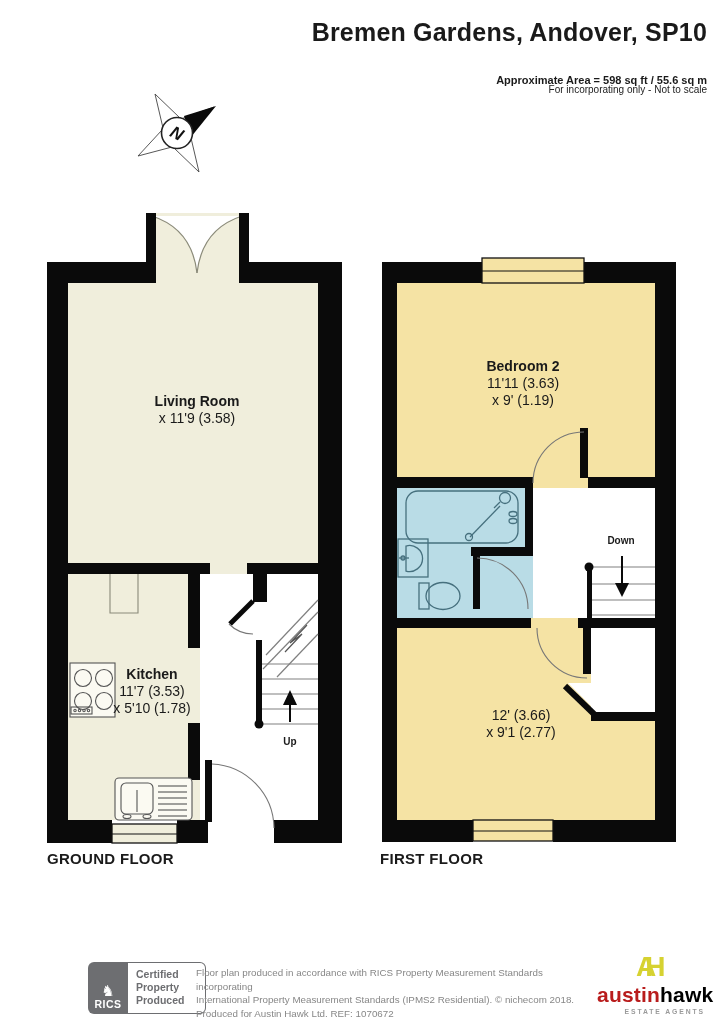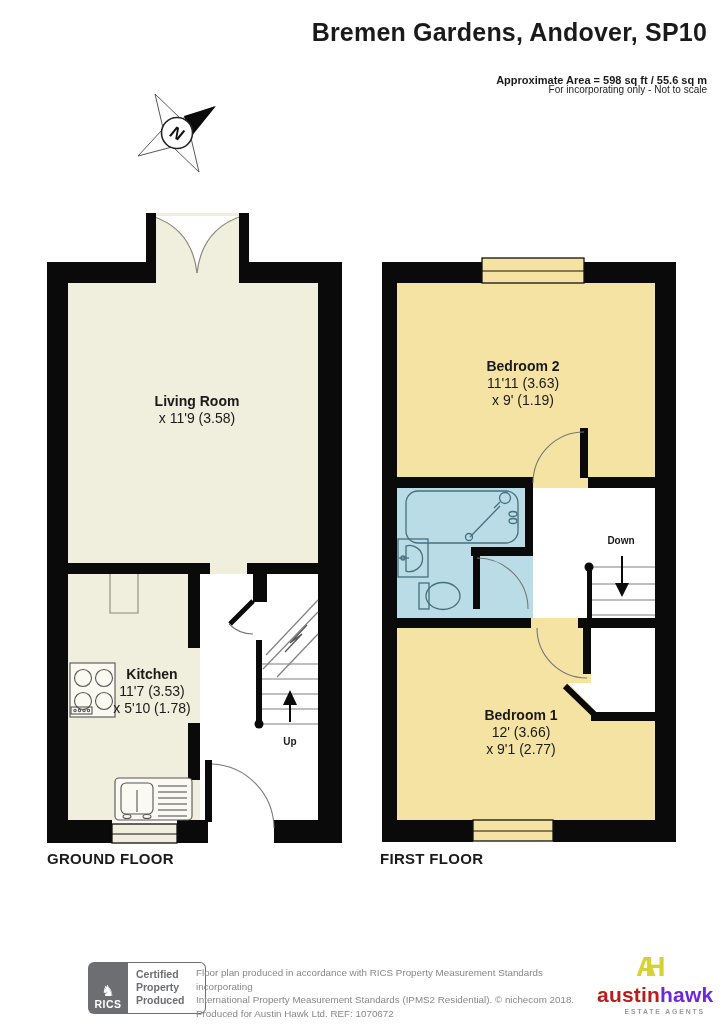--- a/index.html
+++ b/index.html
@@ -23,21 +23,21 @@
   .rics-lion{color:#fff;font-size:15px;line-height:15px;}
   .rics-name{color:#fff;font-size:10.5px;font-weight:bold;letter-spacing:0.5px;}
   .cpm-box{width:78px;height:52px;border:1.6px solid #6d6e71;border-left:none;
            border-radius:0 6px 6px 0;box-sizing:border-box;padding:5px 0 8px 8px;}
   .cpm-line{font-size:10.5px;font-weight:bold;color:#6d6e71;line-height:13px;}
   .disc{left:196px;font-size:9.8px;color:#878787;line-height:13.5px;width:380px;}
   .ah-mono{left:636px;top:951px;font-size:28px;font-weight:bold;color:#d6d231;z-index:3;}
   .ah-mono .h{margin-left:-11px;}
   .ah-name{left:563px;top:983px;font-size:21px;font-weight:bold;letter-spacing:0.2px;}
   .ah-austin{color:#b91c1c;margin-left:34px;}
-  .ah-hawk{color:#6d28d9;}
+  .ah-hawk{color:#000000;}
   .ah-tag{left:565px;top:1008px;width:140px;text-align:right;font-size:6.8px;
           letter-spacing:1.9px;color:#9a9a9a;font-weight:bold;}
 </style>
 </head>
 <body>
 
 <div id="page">
 
 <svg id="plan-svg" width="724" height="1024" viewBox="0 0 724 1024">
 
@@ -244,21 +244,20 @@
   <div>x 5'10 (1.78)</div>
 </div>
 
 <div class="txt room-label" style="left:423px;top:358px;width:200px">
   <div class="room-name">Bedroom 2</div>
   <div>11'11 (3.63)</div>
   <div>x 9' (1.19)</div>
 </div>
 
 <div class="txt room-label" style="left:421px;top:707px;width:200px">
-  <div class="room-name">Bedroom 1</div>
   <div>12' (3.66)</div>
   <div>x 9'1 (2.77)</div>
 </div>
 
 <div class="txt stair-label" style="left:260px;top:736px;width:60px">Up</div>
 <div class="txt stair-label" style="left:586px;top:535px;width:70px">Down</div>
 
 <div class="txt floor-label" style="left:47px;top:850px">GROUND FLOOR</div>
 <div class="txt floor-label" style="left:380px;top:850px">FIRST FLOOR</div>
 

